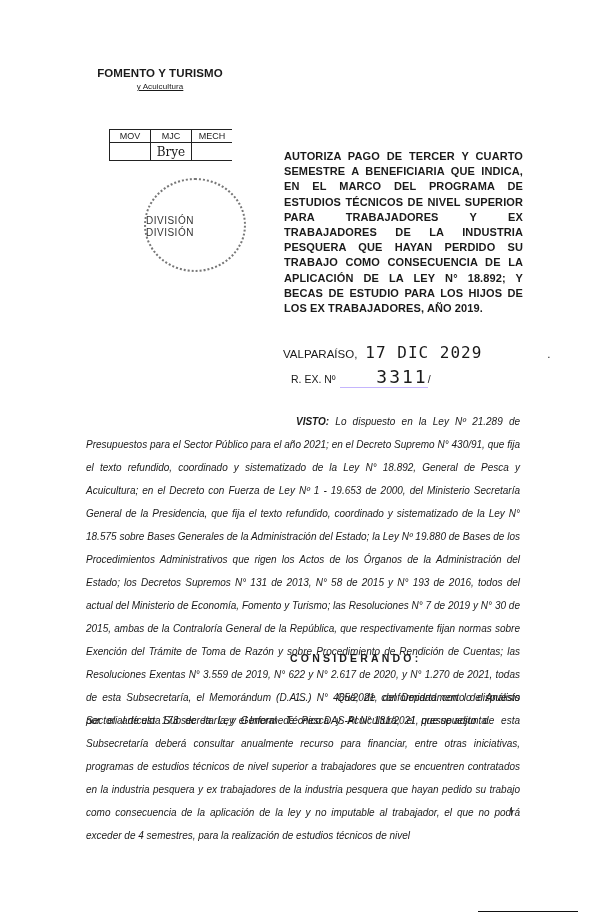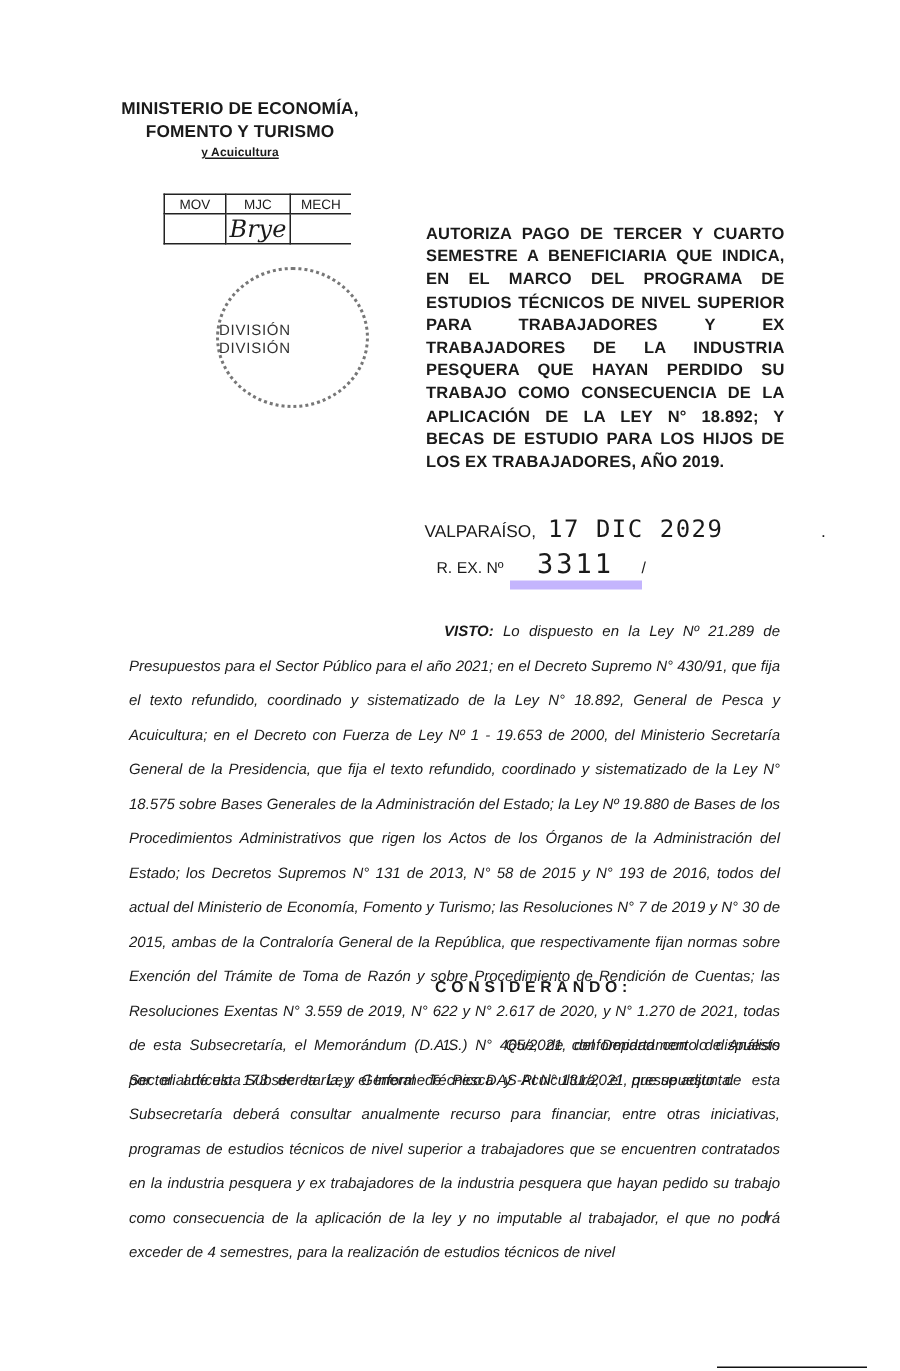--- a/index.html
+++ b/index.html
@@ -1,46 +1,45 @@
 <!DOCTYPE html>
 <html><head>
   <meta charset="utf-8">
   <style>
     html, body { margin: 0; padding: 0; background: #ffffff; }
     body { width: 600px; height: 914px; position: relative; overflow: hidden; color: #1a1a1a; font-family: "Liberation Sans", sans-serif; }
     .abs { position: absolute; }
     .ministry { left: 60px; top: 66px; width: 200px; text-align: center; font-weight: bold; font-size: 11.5px; line-height: 15px; letter-spacing: 0.1px; }
     .ministry .sub { text-decoration: underline; font-size: 11px; }
-    .ministry .sub2 { text-decoration: underline; font-size: 8px; font-weight: bold; line-height: 11px; }
+    .ministry .sub2 { text-decoration: underline; font-size: 8px; font-weight: normal; line-height: 11px; }
     .initials { left: 109px; top: 129px; border-collapse: collapse; font-size: 9px; }
     .initials td { border: 1px solid #222; width: 36px; height: 12px; text-align: center; padding: 0 2px; }
     .initials tr.sig td { height: 17px; }
     .initials td.open { border-right: none; }
-    .signature { font-family: "DejaVu Serif", serif; font-style: italic; font-size: 16px; }
+    .signature { font-family: "DejaVu Serif", serif; font-size: 12px; }
     .stamp { left: 144px; top: 178px; width: 98px; height: 90px; border-radius: 50%; border: 2px dotted #777; font-size: 10px; line-height: 12px; color: #333; }
     .stamp .inner { position: absolute; left: 0; right: 0; top: 35px; letter-spacing: 0.5px; }
     .title { left: 284px; top: 149px; width: 239px; font-weight: bold; font-size: 11px; line-height: 15.2px; text-align: justify; text-align-last: left; letter-spacing: 0.1px; }
     .place { left: 283px; top: 343px; font-size: 11.5px; }
     .place .date { font-family: "DejaVu Sans Mono", monospace; font-size: 16px; margin-left: 8px; letter-spacing: 1px; }
     .place .dot { margin-left: 65px; }
     .rex { left: 291px; top: 367px; font-size: 10.5px; }
-    .rex .num { display: inline-block; width: 88px; border-bottom: 6px solid #c4b5fd; text-align: center; font-family: "DejaVu Sans Mono", monospace; font-size: 18px; line-height: 20px; margin-left: 4px; letter-spacing: 2px; }
+    .rex .num { display: inline-block; width: 88px; border-bottom: 1px solid #c4b5fd; text-align: right; font-family: "DejaVu Sans Mono", monospace; font-size: 18px; line-height: 20px; margin-left: 4px; letter-spacing: 2px; }
     .para { left: 86px; width: 434px; font-size: 10px; line-height: 23px; text-align: justify; font-style: italic; }
     .para .indent { display: inline-block; width: 210px; }
     .visto-label { font-weight: bold; }
     .considerando { left: 290px; top: 652px; font-weight: bold; font-size: 10.5px; letter-spacing: 3.2px; }
     .item-num { display: inline-block; width: 180px; text-align: right; padding-right: 34px; box-sizing: border-box; }
     .pagemark { left: 510px; top: 806px; font-size: 10px; }
     .footer-line { left: 478px; top: 911px; width: 100px; height: 1px; background: #111; }
   </style>
 </head>
 <body>
 
 <div class="abs ministry">
-  <div>MINISTERIO DE ECONOMÍA,</div>
   <div>FOMENTO Y TURISMO</div>
   <div class="sub2">y Acuicultura</div>
 </div>
 
 <table class="abs initials">
   <tbody>
       <tr>
     <td>MOV</td>
     <td>MJC</td>
     <td class="open">MECH</td>

